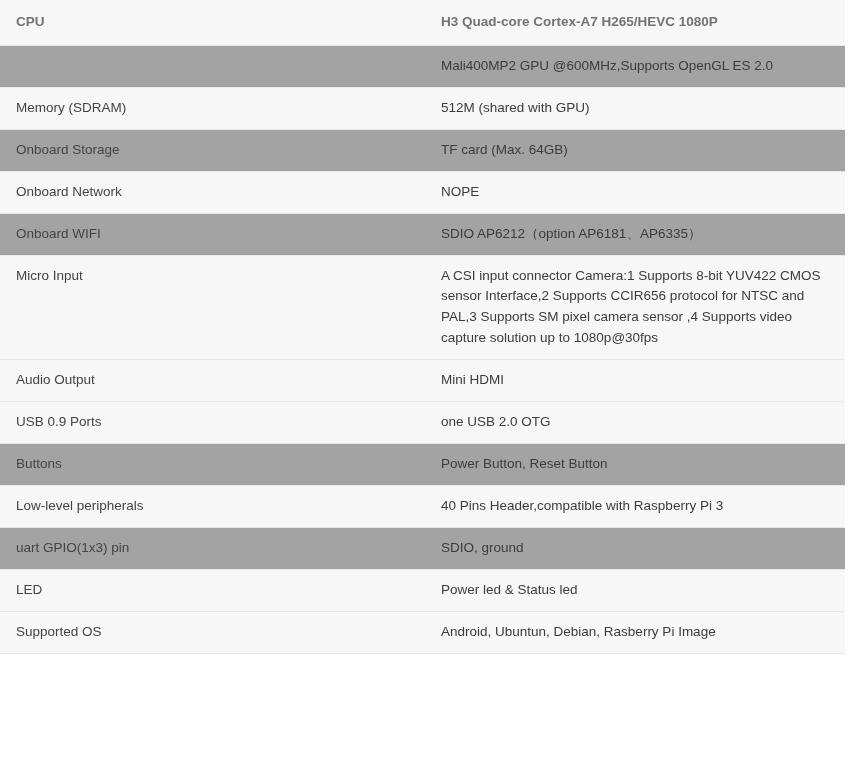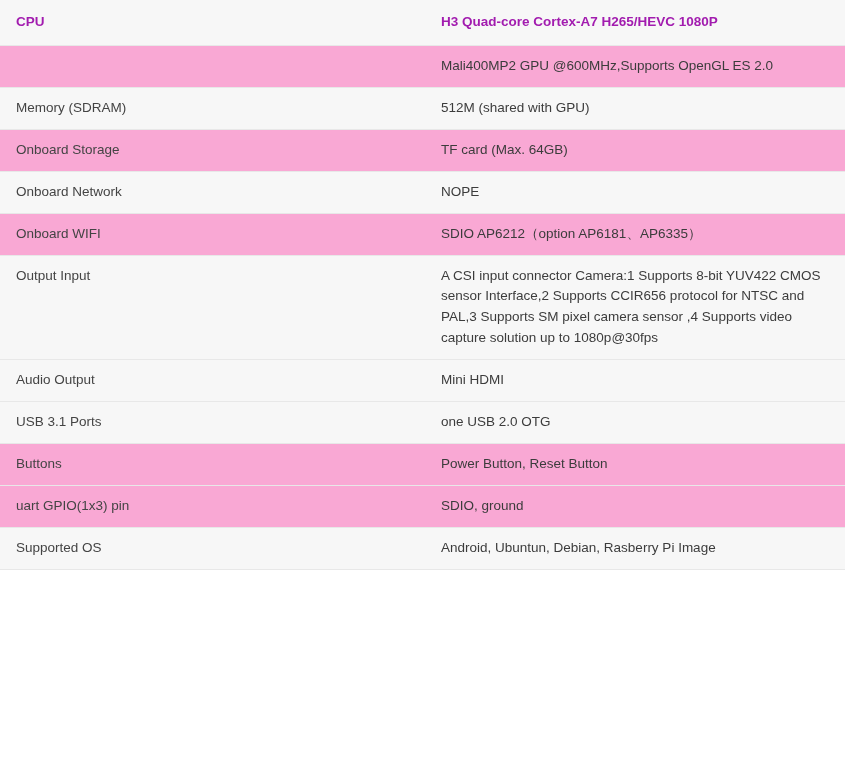--- a/index.html
+++ b/index.html
@@ -35,26 +35,26 @@
   .spec-table td.key {
     color: #444444;
   }
   .spec-table td.val {
     color: #3c3c3c;
   }
   .spec-table tr.shaded {
     background: #f7f7f7;
   }
   .spec-table tr.plain {
-    background: #f9a8d4;
+    background: #a3a3a3;
     margin-left: 36px;
   }
   .spec-table tr.header-row td {
     font-weight: bold;
-    color: #a21caf;
+    color: #737373;
     padding-top: 12px;
     padding-bottom: 12px;
   }
   .spec-table td.empty {
     min-height: 18px;
   }
 </style>
 </head>
 <body>
 
@@ -82,37 +82,45 @@
       </tr>
       <tr class="shaded">
         <td class="key">Onboard Network</td>
         <td class="val">NOPE</td>
       </tr>
       <tr class="plain">
         <td class="key">Onboard WIFI</td>
         <td class="val">SDIO AP6212（option AP6181、AP6335）</td>
       </tr>
       <tr class="shaded">
-        <td class="key">Output Input</td>
+        <td class="key">Micro Input</td>
         <td class="val">A CSI input connector Camera:1 Supports 8-bit YUV422 CMOS sensor Interface,2 Supports CCIR656 protocol for NTSC and PAL,3 Supports SM pixel camera sensor ,4 Supports video capture solution up to 1080p@30fps</td>
       </tr>
       <tr class="shaded">
         <td class="key">Audio Output</td>
         <td class="val">Mini HDMI</td>
       </tr>
       <tr class="shaded">
-        <td class="key">USB 3.1 Ports</td>
+        <td class="key">USB 0.9 Ports</td>
         <td class="val">one USB 2.0 OTG</td>
       </tr>
       <tr class="plain">
         <td class="key">Buttons</td>
         <td class="val">Power Button, Reset Button</td>
       </tr>
+      <tr class="shaded">
+        <td class="key">Low-level peripherals</td>
+        <td class="val">40 Pins Header,compatible with Raspberry Pi 3</td>
+      </tr>
       <tr class="plain">
         <td class="key">uart GPIO(1x3) pin</td>
         <td class="val">SDIO, ground</td>
+      </tr>
+      <tr class="shaded">
+        <td class="key">LED</td>
+        <td class="val">Power led &amp; Status led</td>
       </tr>
       <tr class="shaded">
         <td class="key">Supported OS</td>
         <td class="val">Android, Ubuntun, Debian, Rasberry Pi Image</td>
       </tr>
     </tbody>
 </table>
 
 </body></html>

